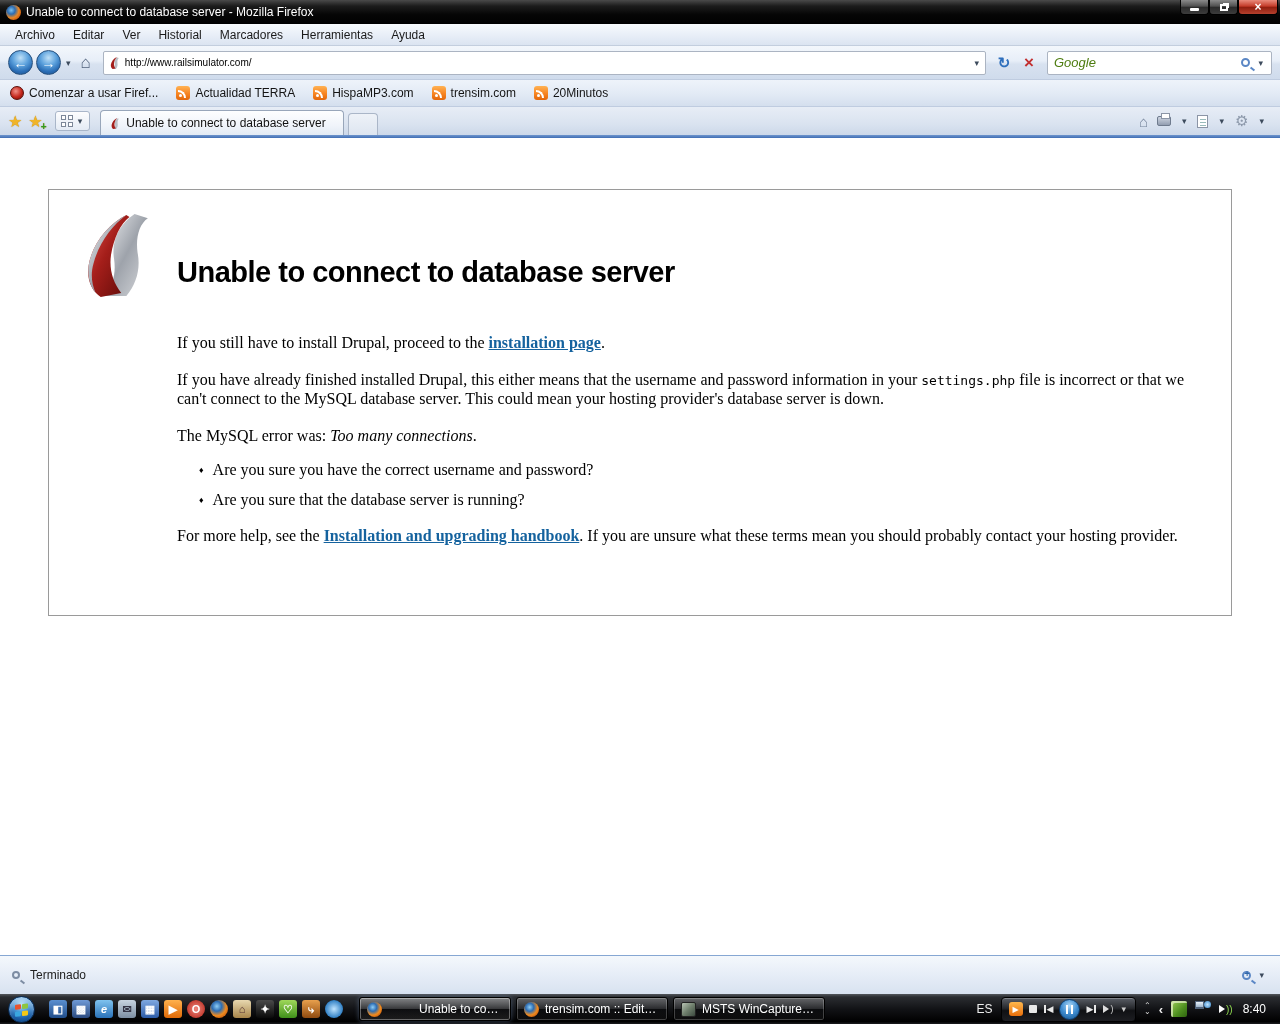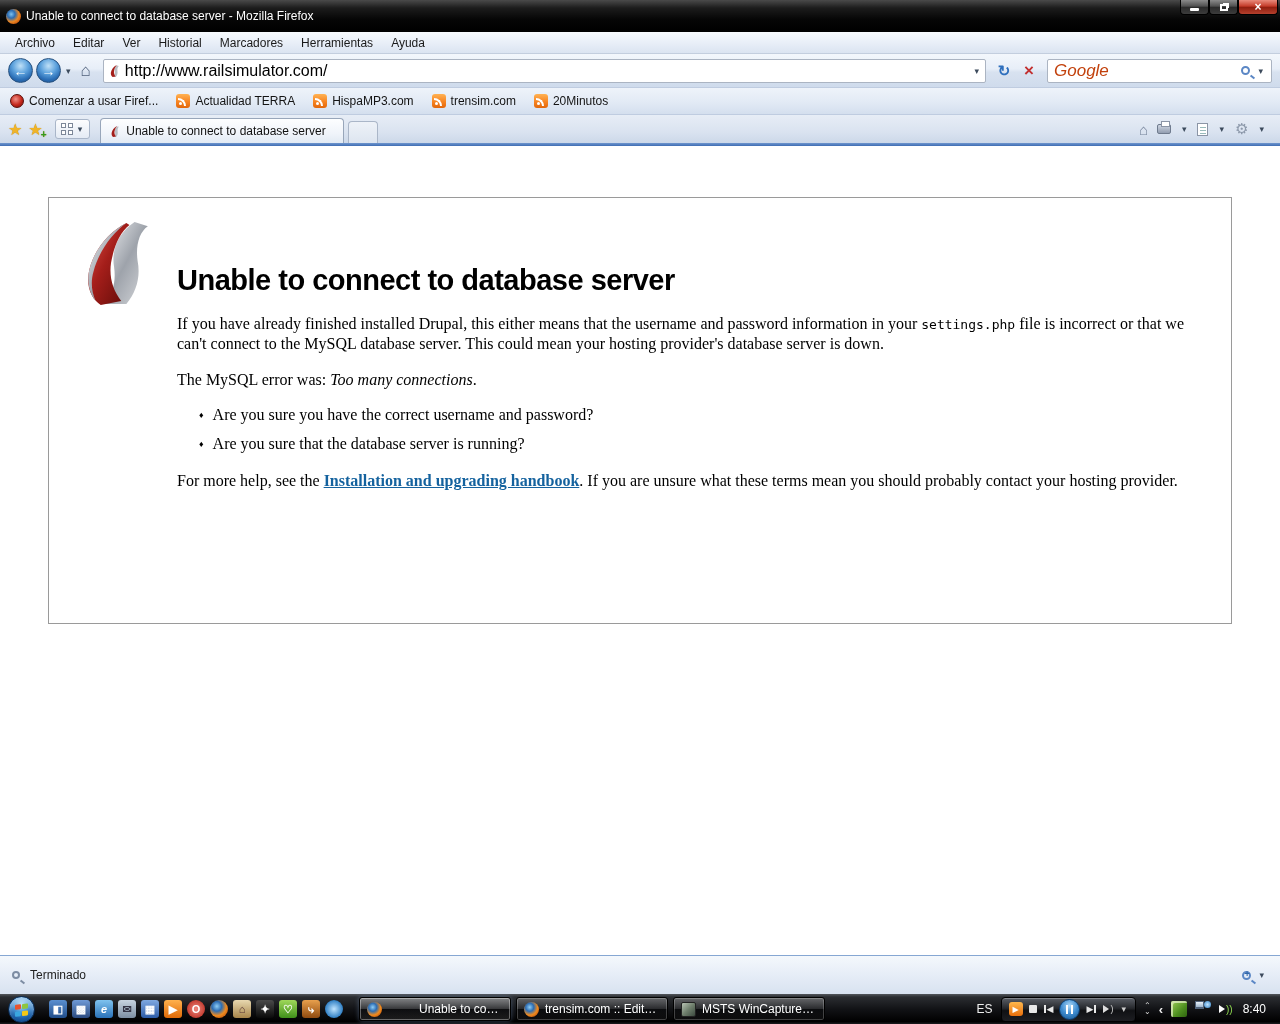--- a/index.html
+++ b/index.html
@@ -1,21 +1,21 @@
 <!DOCTYPE html>
 <html><head>
 <meta charset="utf-8">
 <style>
   * { margin:0; padding:0; box-sizing:border-box; }
   html,body { width:1280px; height:1024px; overflow:hidden; background:#fff;
               font-family:"Liberation Sans", sans-serif; }
   .screen { width:1280px; height:1024px; display:flex; flex-direction:column; }
 
   
-  .titlebar { height:32px; background:linear-gradient(180deg,#4a4a4a 0%,#1c1c1c 25%,#060606 60%,#000 100%);
+  .titlebar { height:24px; background:linear-gradient(180deg,#4a4a4a 0%,#1c1c1c 25%,#060606 60%,#000 100%);
               display:flex; align-items:center; padding:0 4px; color:#fff; font-size:12px; position:relative; }
   .ff-ico { width:15px; height:15px; border-radius:50%; margin:0 5px 0 2px;
             background:radial-gradient(circle at 35% 35%, #7ec2f0 0%, #2d6db3 28%, #e98724 55%, #c14c08 85%); }
   .win-btns { position:absolute; right:2px; top:0; display:flex; }
   .wbtn { width:29px; height:15px; border:1px solid #000; border-top:none; display:flex; align-items:center;
           justify-content:center; border-radius:0 0 4px 4px;
           background:linear-gradient(180deg,#8a8a8a,#4f4f4f 45%,#2a2a2a 50%,#3c3c3c); }
   .wbtn.close { background:linear-gradient(180deg,#e98b7c,#c33a28 45%,#8f1d0e 50%,#b5402d); width:40px; }
   .wbtn .minbar { width:9px; height:3px; background:#fff; border-radius:1px; margin-top:5px; }
   .wbtn .maxbox { width:8px; height:7px; border:2px solid #fff; box-shadow:2px -2px 0 -1px #fff; }
@@ -29,28 +29,28 @@
   
   .navbar { height:34px; background:linear-gradient(180deg,#f3f7fc 0%,#e7eef8 45%,#d8e2f0 55%,#cfdbec 100%);
             border-bottom:1px solid #bfcce0; display:flex; align-items:center; padding:0 8px; gap:3px; }
   .navcircle { width:25px; height:25px; border-radius:50%; border:1px solid #27517f; color:#fff;
                font-size:14px; font-weight:bold; display:flex; align-items:center; justify-content:center;
                background:radial-gradient(circle at 50% 30%, #bfe0f7 0%, #5da2dd 40%, #2a6db5 70%, #1c4c84 100%); }
   .ddarrow { font-size:9px; color:#3c4a5c; padding:0 2px; }
   .homebtn { font-size:17px; color:#51627c; padding:0 5px; }
   .urlbox { flex:1; height:24px; background:#fff; border:1px solid #abb4c2; border-radius:2px;
             display:flex; align-items:center; padding:0 4px; margin:0 4px; }
-  .urlbox .txt { flex:1; font-size:16px; color:#000; padding-left:5px; }
+  .urlbox .txt { flex:1; font-size:10px; color:#000; padding-left:5px; }
   .sqbtn { width:22px; height:22px; display:flex; align-items:center; justify-content:center;
            border:1px solid transparent; border-radius:2px; }
   .reloadglyph { color:#2e6fbd; font-size:15px; font-weight:bold; }
   .stopglyph { color:#c22f2f; font-size:17px; font-weight:bold; line-height:1; }
   .searchbox { width:225px; height:24px; background:#fff; border:1px solid #abb4c2; border-radius:2px;
                display:flex; align-items:center; padding:0 6px; margin-left:4px; }
-  .searchbox .ph { flex:1; font-size:17px; font-style:italic; color:#c2410c; }
+  .searchbox .ph { flex:1; font-size:13px; font-style:italic; color:#4d7c0f; }
   .mag { width:9px; height:9px; border:2px solid #5b87c5; border-radius:50%; position:relative; margin-right:6px; }
   .mag::after { content:""; position:absolute; width:5px; height:2px; background:#5b87c5;
                 transform:rotate(40deg); left:7px; top:8px; }
 
   
   .bookmarksbar { height:27px; background:linear-gradient(180deg,#eef3fa 0%,#e2eaf5 55%,#d4dfee 100%);
                   border-bottom:1px solid #bfcce0; display:flex; align-items:center; padding-left:10px; gap:18px; }
   .bm { display:flex; align-items:center; gap:5px; font-size:12px; color:#141414; }
   .rss-ico { width:14px; height:14px; border-radius:3px; flex:none;
              background:linear-gradient(180deg,#ffb253 0%,#f78422 55%,#e2670b 100%); position:relative; }
@@ -311,20 +311,21 @@
               <stop offset=".45" stop-color="#a41e1a"></stop>
               <stop offset="1" stop-color="#5e0b08"></stop>
           </linearGradient>
         </defs>
         <path d="M63 2 C48 12 40 28 43 46 C45 60 42 72 33 82 L55 82 C65 70 69 55 66 40 C64 26 67 12 76 6 Z" fill="url(#silv)"></path>
         <path d="M55 3 C37 12 21 32 18 53 C16 67 22 78 30 83 L50 79 C42 69 38 56 40 42 C43 25 49 12 58 5 Z" fill="url(#redg)"></path>
         <path d="M55 3 C37 12 21 32 18 53 C17 64 20 73 25 79 C21 70 20 60 23 50 C28 31 41 13 55 3 Z" fill="url(#silv)"></path>
       </svg>
       <div class="textcol">
         <h1>Unable to connect to database server</h1>
+        <p class="first"><span>If you still have to install Drupal, proceed to the </span><a>installation page</a><span>.</span></p>
         <p><span>If you have already finished installed Drupal, this either means that the username and password information in your </span><code>settings.php</code><span> file is incorrect or that we can't connect to the MySQL database server. This could mean your hosting provider's database server is down.</span></p>
         <p><span>The MySQL error was: </span><span class="it">Too many connections</span><span>.</span></p>
         <ul>
           <li>Are you sure you have the correct username and password?</li>
           <li>Are you sure that the database server is running?</li>
         </ul>
         <p><span>For more help, see the </span><a>Installation and upgrading handbook</a><span>. If you are unsure what these terms mean you should probably contact your hosting provider.</span></p>
       </div>
     </div>
   </div>

